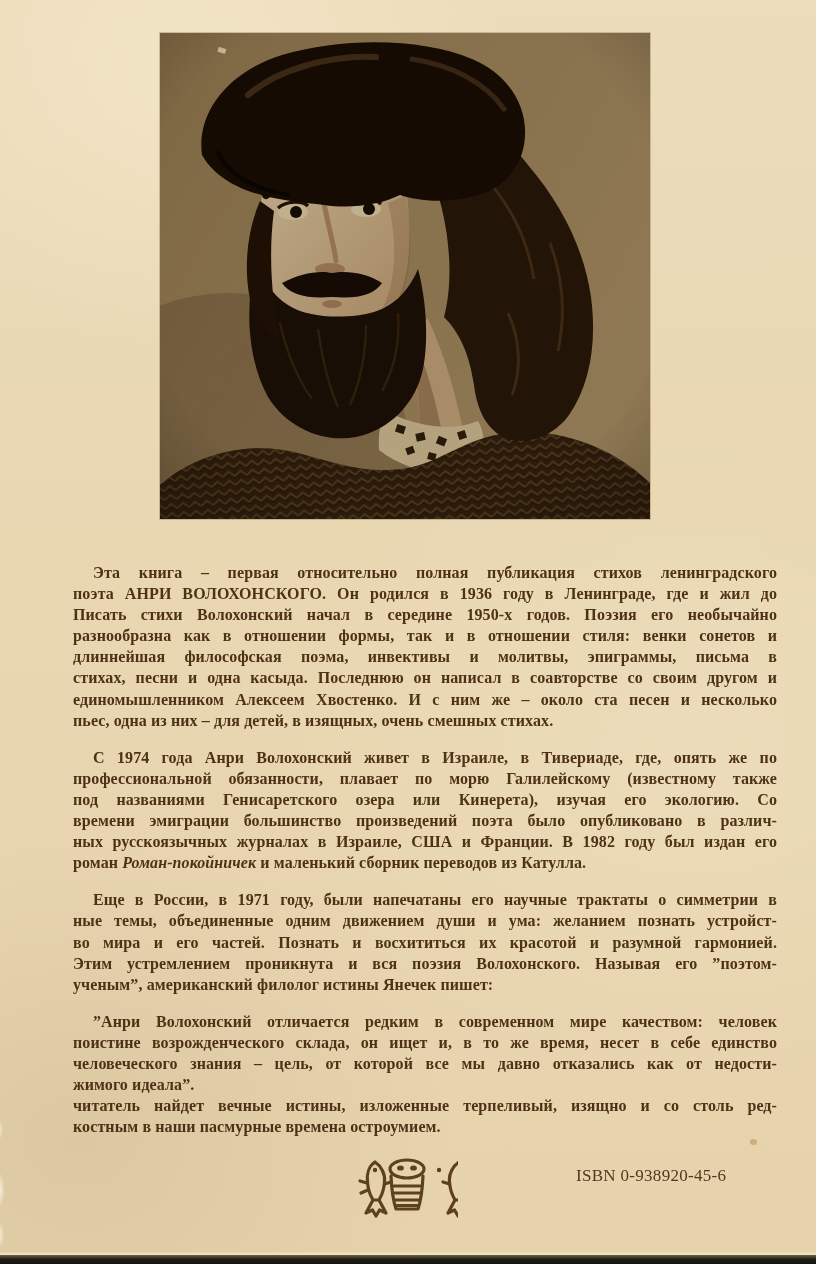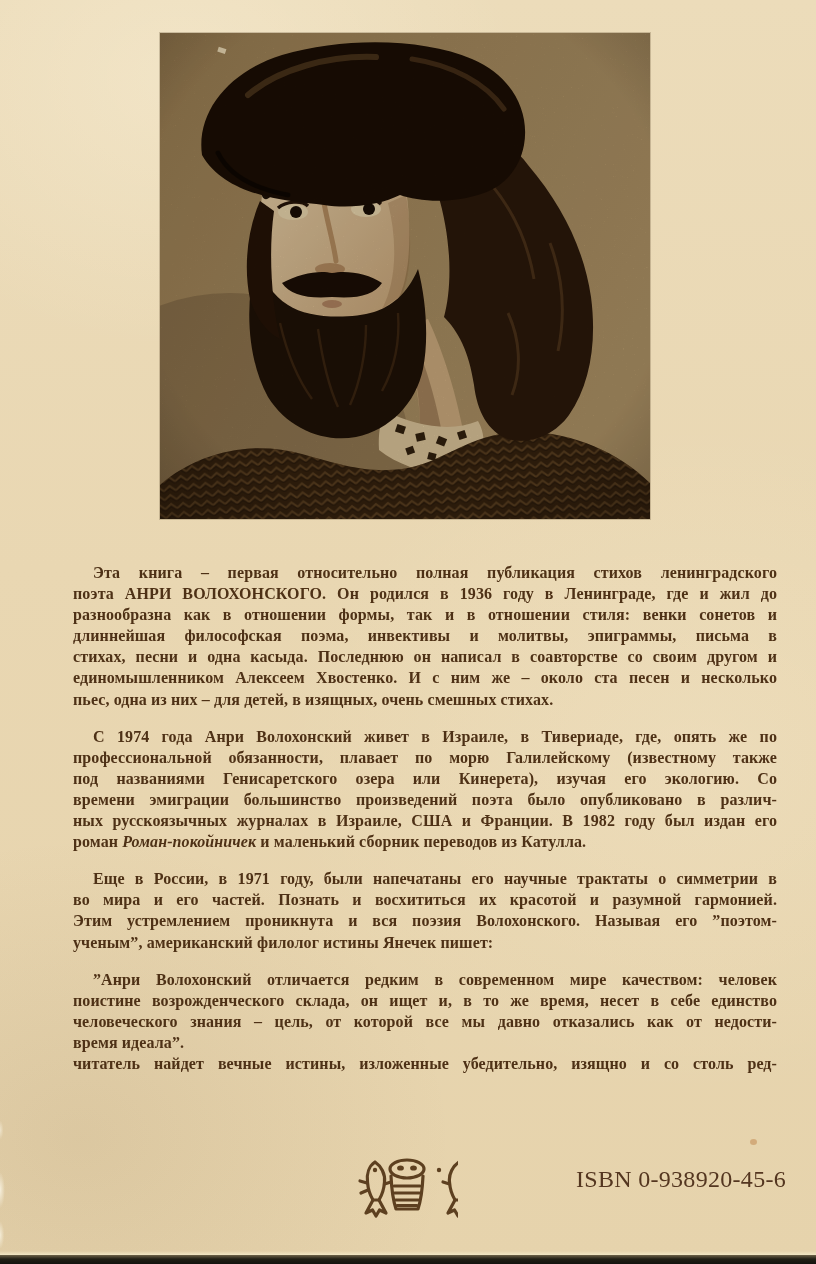--- a/index.html
+++ b/index.html
@@ -24,21 +24,21 @@
     position:absolute;left:73px;top:546px;width:704px;
     color:#4e3116;font-size:16px;font-weight:bold;line-height:21.1px;
     letter-spacing:0.1px;
   }
   .line{text-align:justify;text-align-last:justify;}
   .line.first{padding-left:20px;margin-top:16px;}
   .line.last{text-align-last:left;}
   .line i{}
   .isbn{
     position:absolute;left:576px;top:1166px;
-    font-size:24px;color:#523418;letter-spacing:0.3px;color:#543620;
+    font-size:17px;color:#523418;letter-spacing:0.3px;color:#543620;
   }
   .logo{position:absolute;left:356px;top:1156px;width:102px;height:72px;}
   .logo svg{display:block;width:100%;height:100%;}
   .stain{
     position:absolute;left:750px;top:1139px;width:7px;height:6px;border-radius:50%;
     background:rgba(187,122,62,0.45);
   }
   .left-worn{
     position:absolute;left:0;top:1070px;width:9px;height:186px;
     background:
@@ -151,48 +151,51 @@
 
       <rect x="0" y="0" width="490" height="486" fill="url(#vig)"></rect>
       <rect x="0" y="0" width="490" height="486" filter="url(#grain)" opacity="0.16"></rect>
     </svg>
   </div>
 
   <div class="body-text">
       <div>
         <div class="line first"><span>Эта книга – первая относительно полная публикация стихов ленинградского</span></div>
         <div class="line"><span>поэта АНРИ ВОЛОХОНСКОГО. Он родился в 1936 году в Ленинграде, где и жил до</span></div>
+        <div class="line"><span>Писать стихи Волохонский начал в середине 1950-х годов. Поэзия его необычайно</span></div>
         <div class="line"><span>разнообразна как в отношении формы, так и в отношении стиля: венки сонетов и</span></div>
         <div class="line"><span>длиннейшая философская поэма, инвективы и молитвы, эпиграммы, письма в</span></div>
         <div class="line"><span>стихах, песни и одна касыда. Последнюю он написал в соавторстве со своим другом и</span></div>
         <div class="line"><span>единомышленником Алексеем Хвостенко. И с ним же – около ста песен и несколько</span></div>
         <div class="line last"><span>пьес, одна из них – для детей, в изящных, очень смешных стихах.</span></div>
       </div>
       <div>
         <div class="line first"><span>С 1974 года Анри Волохонский живет в Израиле, в Тивериаде, где, опять же по</span></div>
         <div class="line"><span>профессиональной обязанности, плавает по морю Галилейскому (известному также</span></div>
         <div class="line"><span>под названиями Генисаретского озера или Кинерета), изучая его экологию. Со</span></div>
         <div class="line"><span>времени эмиграции большинство произведений поэта было опубликовано в различ-</span></div>
         <div class="line"><span>ных русскоязычных журналах в Израиле, США и Франции. В 1982 году был издан его</span></div>
         <div class="line last"><span>роман </span><i>Роман-покойничек</i><span>  и маленький сборник переводов из Катулла.</span></div>
       </div>
       <div>
         <div class="line first"><span>Еще в России, в 1971 году, были напечатаны его научные трактаты о симметрии в</span></div>
+        <div class="line"><span>ные темы, объединенные одним движением души и ума: желанием познать устройст-</span></div>
         <div class="line"><span>во мира и его частей. Познать и восхититься их красотой и разумной гармонией.</span></div>
         <div class="line"><span>Этим устремлением проникнута и вся поэзия Волохонского. Называя его ”поэтом-</span></div>
         <div class="line last"><span>ученым”, американский филолог истины Янечек пишет:</span></div>
       </div>
       <div>
         <div class="line first"><span>”Анри Волохонский отличается редким в современном мире качеством: человек</span></div>
         <div class="line"><span>поистине возрожденческого склада, он ищет и, в то же время, несет в себе единство</span></div>
         <div class="line"><span>человеческого знания – цель, от которой все мы давно отказались как от недости-</span></div>
-        <div class="line last"><span>время идеала”.</span></div>
-      </div>
-      <div>
-        <div class="line"><span>читатель найдет вечные истины, изложенные убедительно, изящно и со столь ред-</span></div>
+        <div class="line last"><span>жимого идеала”.</span></div>
+      </div>
+      <div>
+        <div class="line"><span>читатель найдет вечные истины, изложенные терпеливый, изящно и со столь ред-</span></div>
+        <div class="line last"><span>костным в наши пасмурные времена остроумием.</span></div>
       </div>
     </div>
 
   <div class="logo">
     <svg viewBox="0 0 102 72">
       <g stroke="#5d4020" stroke-width="3.2" fill="none" stroke-linecap="round" stroke-linejoin="round">
 
         <g>
           <ellipse cx="51" cy="13" rx="17" ry="9"></ellipse>
           <path d="M35,20 C35.5,31 37,44 40,53 L62,53 C65,44 66.5,31 67,20"></path>

